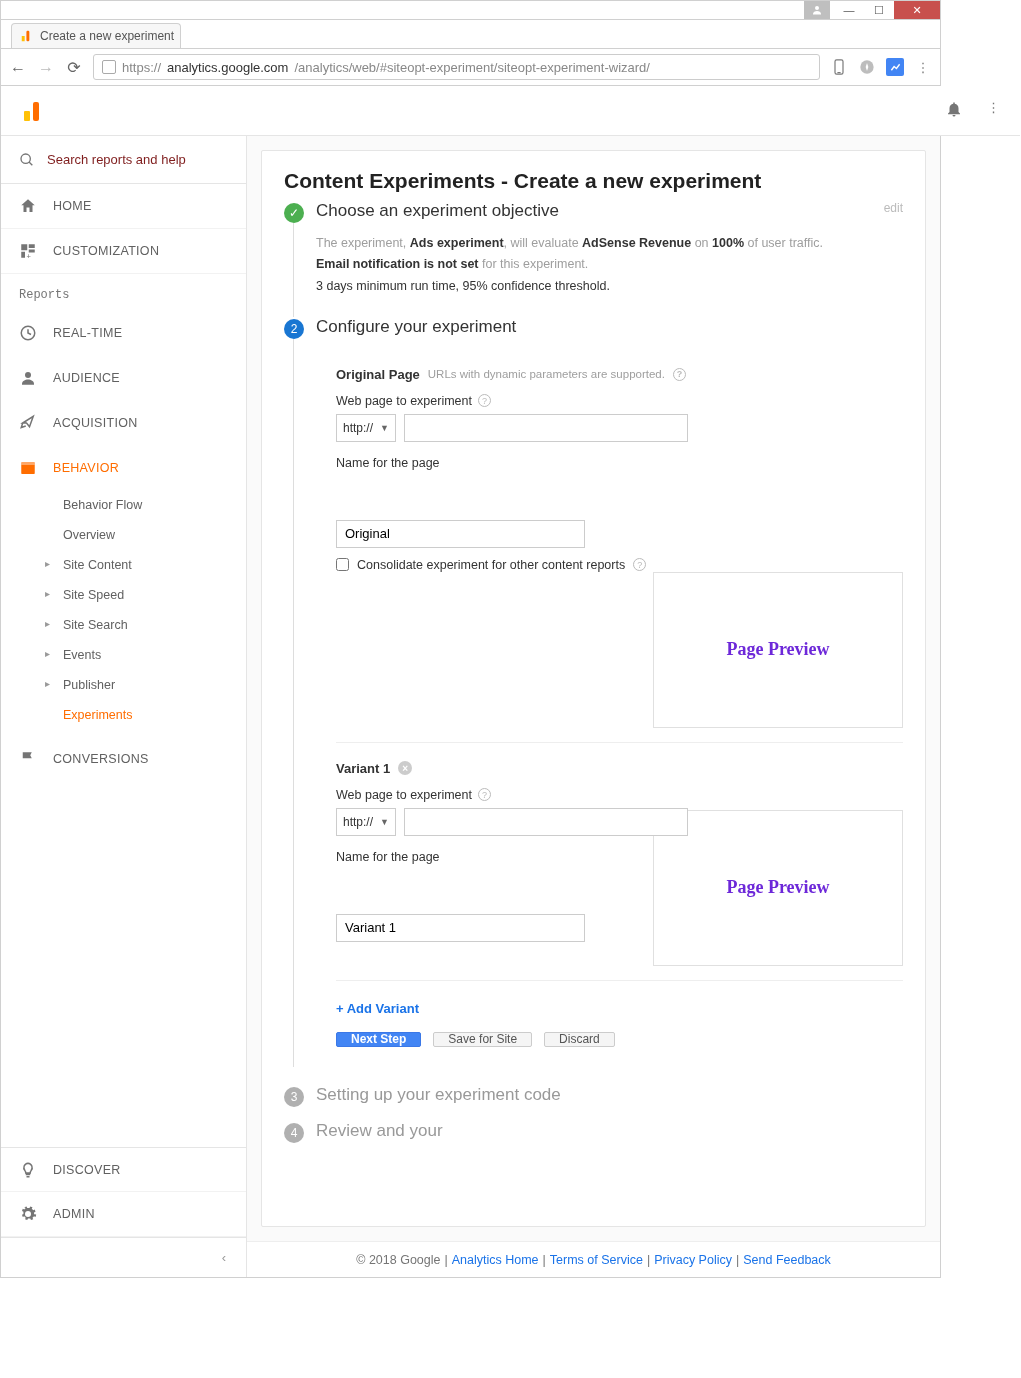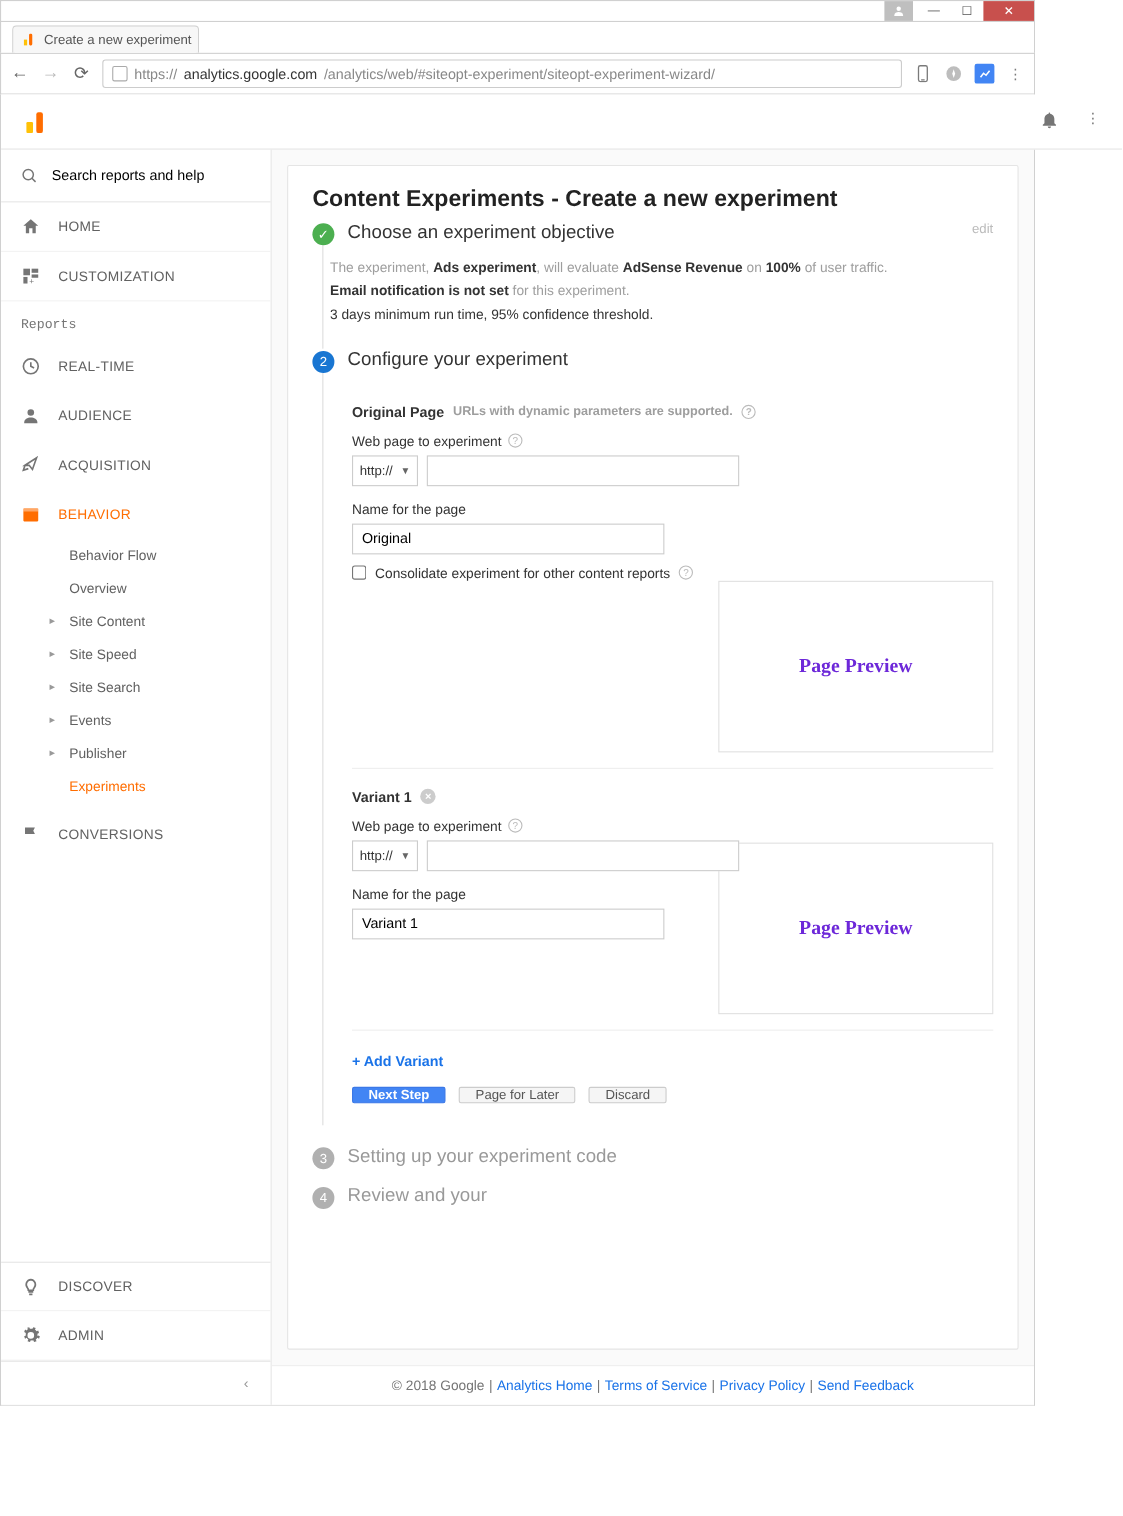--- a/index.html
+++ b/index.html
@@ -25,21 +25,21 @@
 .chrome-icon { width: 18px; height:18px; display:flex; align-items:center; justify-content:center; color:#7a7a7a; }
 .chrome-icon.blue { background:#4285f4; color:#fff; border-radius:2px; font-size:11px;}
 
 
 .app { display: flex; height: calc(1278px - 20px - 28px - 38px); border: 1px solid #d0d0d0; border-top:none;}
 .topbar { position: absolute; top: 86px; left: 1px; right: 1px; height: 50px; border-bottom: 1px solid #e5e5e5; display: flex; align-items: center; padding: 0 20px; background:#fff; z-index:2;}
 .logo { width: 24px; height: 24px; display:flex;}
 .topbar-right { margin-left:auto; display:flex; gap:24px; color:#757575;}
 
 .sidebar { width: 246px; border-right: 1px solid #e5e5e5; padding-top: 50px; background:#fff; display:flex; flex-direction:column; position:relative;}
-.search-row { height: 48px; display: flex; align-items: center; padding: 0 18px; gap: 12px; border-bottom: 1px solid #e5e5e5; color:#000000; font-size:13px;}
+.search-row { height: 48px; display: flex; align-items: center; padding: 0 18px; gap: 12px; border-bottom: 1px solid #e5e5e5; color:#7f1d1d; font-size:13px;}
 .nav-item { height: 45px; display: flex; align-items: center; padding: 0 18px; gap: 16px; color: #616161; font-size: 12.5px; letter-spacing: 0.3px; border-bottom: 1px solid #f2f2f2; cursor:pointer;}
 .nav-item.no-border{border-bottom:none;}
 .nav-icon { width: 18px; height: 18px; color: #757575; display:flex; align-items:center; justify-content:center;}
 .nav-item.active { color: #ff6d00; }
 .nav-item.active .nav-icon { color: #ff6d00; }
 .section-label { font-size: 12px; color: #757575; padding: 14px 18px 8px; font-family: Liberation Mono, monospace;}
 .sub-item { padding: 8px 18px 8px 62px; font-size: 12.5px; color: #616161; cursor:pointer; position:relative;}
 .sub-item.has-caret::before{content:"▸"; position:absolute; left:44px; color:#999; font-size:10px;}
 .sub-item.active { color: #ff6d00; }
 .sidebar-bottom{margin-top:auto;text-align:center;}
@@ -50,36 +50,36 @@
 .page-title { font-size: 21px; font-weight: bold; color: #222; margin-bottom: 8px;}
 
 .step { display:flex; align-items:flex-start; gap:12px; position:relative;}
 .step-badge { width: 20px; height: 20px; border-radius: 50%; display: flex; align-items: center; justify-content: center; font-size: 12px; color: #fff; flex-shrink:0; margin-top:2px;}
 .badge-done { background: #4caf50; }
 .badge-num { background: #1976d2; }
 .badge-pend { background: #b0b0b0; }
 .step-header{font-size:17px; color:#333; flex:1; display:flex; align-items:center;}
 .step-header.pending{color:#999;}
 .edit-link{font-size:12px; color:#bbb; cursor:pointer;}
-.step-line{border-left:1px solid #ddd; margin-left:9px; padding-left:6px; padding-top:10px; padding-bottom:20px;}
+.step-line{border-left:1px solid #ddd; margin-left:9px; padding-left:22px; padding-top:10px; padding-bottom:20px;}
 
 .summary { font-size: 12.5px; line-height: 1.7; color:#333;}
 .summary .gray{color:#9e9e9e;}
 
 .block { margin: 18px 0 8px 20px;}
 .block-title { font-size: 13px; font-weight: bold; margin-bottom: 12px; display:flex; align-items:center; gap:8px;}
-.block-title .hint{font-weight:bold; font-size:11.5px; color:#9e9e9e;}
+.block-title .hint{font-weight:normal; font-size:11.5px; color:#9e9e9e;}
 .field-label { font-size: 12.5px; margin-bottom: 6px; display:flex; align-items:center; gap:6px;}
 .help-q{width:13px; height:13px; border:1px solid #bbb; border-radius:50%; font-size:9px; color:#bbb; display:inline-flex; align-items:center; justify-content:center;}
 .remove-x{width:14px; height:14px; background:#ccc; border-radius:50%; font-size:10px; color:#fff; display:inline-flex; align-items:center; justify-content:center; cursor:pointer;}
 .url-row { display: flex; gap:8px; margin-bottom:14px;}
 .proto-select { width: 60px; height: 28px; border: 1px solid #ccc; font-size: 12px; padding: 0 6px; background:#fff; display:flex; align-items:center; justify-content:space-between;}
 .proto-select .caret{font-size:9px; color:#666;}
 .text-input { height: 28px; border: 1px solid #ccc; padding: 0 8px; font-size: 13px; width: 284px;}
-.text-input.wide{width:284px;}
+.text-input.wide{width:249px;margin-top:44px;}
 .checkbox-row{display:flex; align-items:center; gap:8px; margin-top:10px; font-size:12.5px;}
 .checkbox-row input{width:13px; height:13px;}
 .preview-box { width: 250px; height: 156px; border: 1px solid #e0e0e0; float: right; display: flex; align-items: center; justify-content: center; margin-left: 20px;}
 .preview-text { font-family: Georgia, serif; font-size: 18px; font-weight: bold; color: #6d28d9;}
 .clear{clear:both;}
 .hr{border:none; border-top:1px solid #eee; margin:14px 0 6px 20px;}
 .add-variant{color:#1a73e8; font-size:13px; font-weight:bold; padding:14px 0 16px 20px; cursor:pointer;}
 .btn-row{display:flex; gap:12px; padding-left:20px;}
 .btn{height:15px; padding:0 14px; font-size:12px; border:1px solid #ccc; background:#f5f5f5; color:#555; border-radius:2px; cursor:pointer; display:inline-flex; align-items:center;}
 .btn.primary{background:#4285f4; border-color:#3b78e7; color:#fff; font-weight:bold;}
@@ -340,21 +340,21 @@
           <div class="preview-box" style="margin-top:-60px;">
               <span class="preview-text">Page Preview</span>
             </div>
           <div class="clear"></div>
         </div>
 
         <hr class="hr">
         <div class="add-variant">+ Add Variant</div>
         <div class="btn-row">
           <button class="btn primary">Next Step</button>
-          <button class="btn">Page for Later</button>
+          <button class="btn">Save for Site</button>
           <button class="btn">Discard</button>
         </div>
       </div>
 
       <div class="step" style="margin-top:18px;">
         <div class="step-badge badge-pend">3</div>
         <div class="step-header pending">Setting up your experiment code</div>
       </div>
 
       <div class="step" style="margin-top:14px;">

